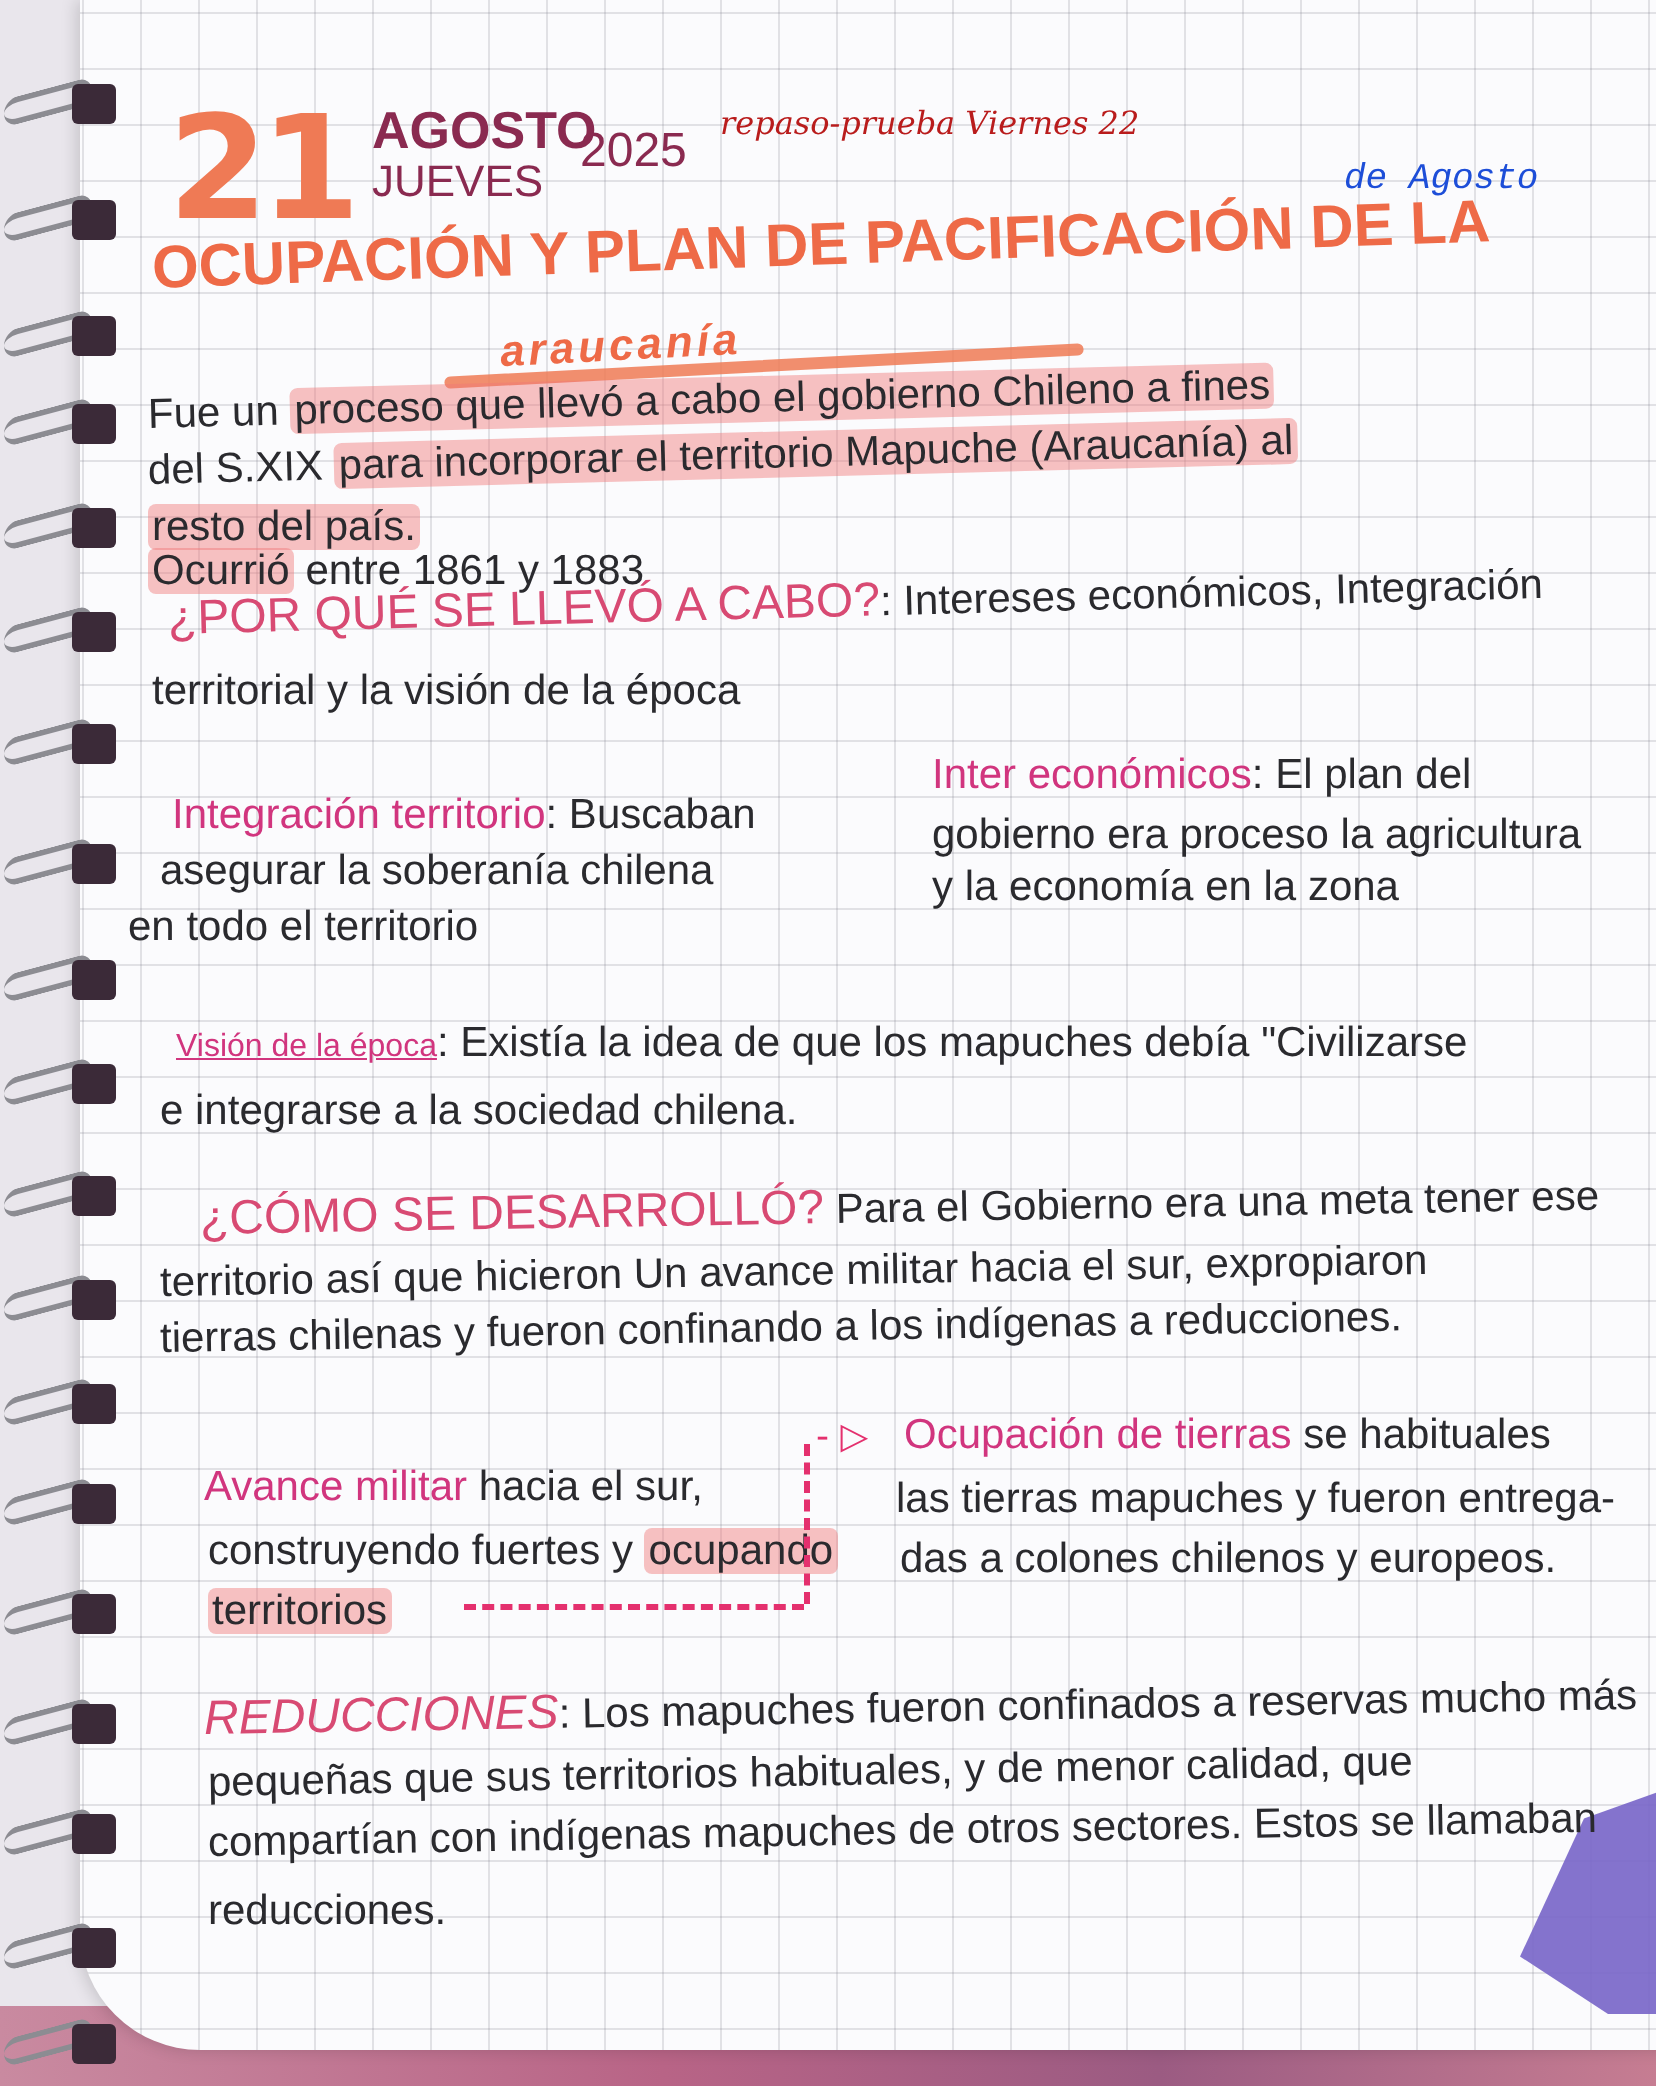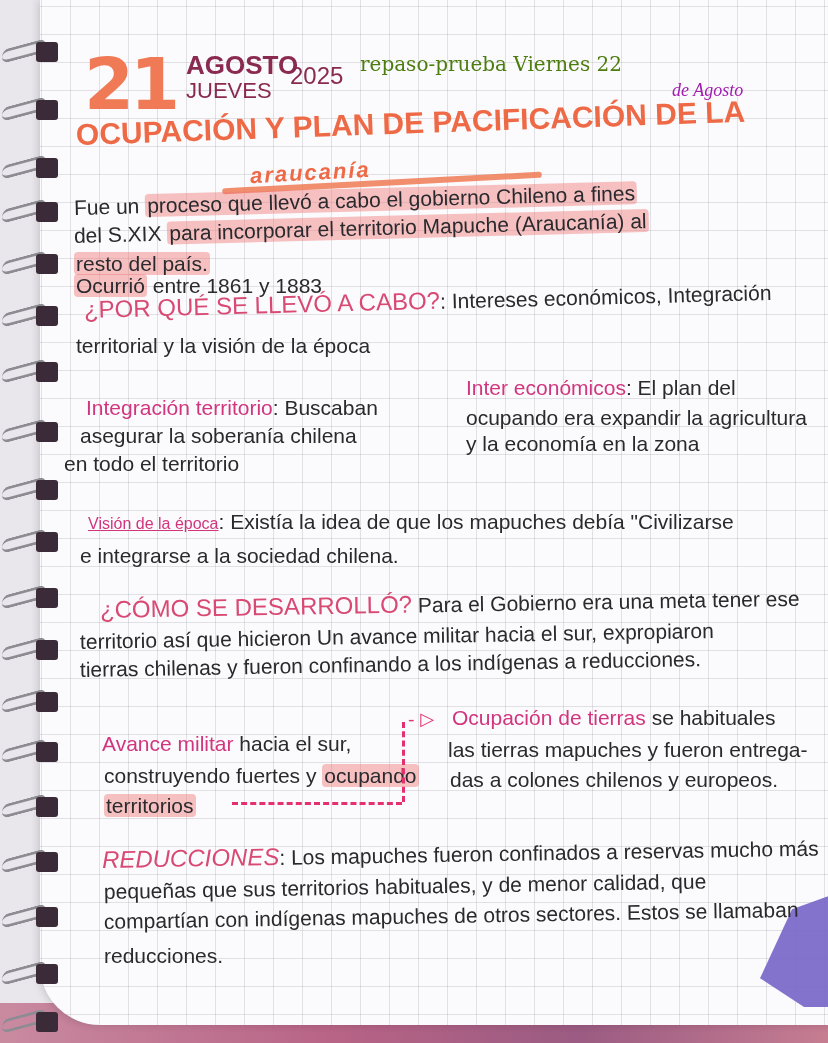--- a/index.html
+++ b/index.html
@@ -29,22 +29,22 @@
     border: 3px solid #8c8c92; border-radius: 8px; border-left: none; transform: skewY(-15deg); }
   .ring .hole { position: absolute; left: 34px; top: 2px; width: 22px; height: 20px; background: #3b2a38; border-radius: 3px; }
 
   .hand { font-family: "Liberation Sans Narrow", "Liberation Sans", sans-serif; color: #2a2a2e; }
 
   .day-num { position: absolute; left: 84px; top: 48px; font-family: "DejaVu Sans", sans-serif; font-weight: bold;
     font-size: 72px; line-height: 72px; color: #ef7a55; letter-spacing: -4px; }
   .month { position: absolute; left: 186px; top: 52px; font-size: 26px; color: #8a2a50; line-height: 26px; font-weight: bold; }
   .weekday { position: absolute; left: 186px; top: 80px; font-size: 22px; color: #8a2a50; line-height: 22px; }
   .year { position: absolute; left: 290px; top: 62px; font-size: 24px; color: #8a2a50; }
-  .reminder { position: absolute; left: 360px; top: 52px; font-size: 20px; color: #4d7c0f; font-family: "DejaVu Serif", serif; }
-  .reminder2 { position: absolute; left: 672px; top: 80px; font-size: 18px; color: #a21caf; font-style: italic; font-family: Liberation Serif, serif; }
+  .reminder { position: absolute; left: 360px; top: 52px; font-size: 16px; color: #b91c1c; font-style: italic; font-family: "DejaVu Serif", serif; }
+  .reminder2 { position: absolute; left: 672px; top: 80px; font-size: 18px; color: #1d4ed8; font-style: italic; font-family: Liberation Mono, monospace; }
 
   .title { position: absolute; left: 76px; top: 118px; font-size: 30px; color: #ee6a47; font-weight: bold;
     transform: rotate(-2deg); transform-origin: left; letter-spacing: 0px; }
   .title-2 { position: absolute; left: 250px; top: 160px; font-size: 22px; color: #ee6a47; font-weight: bold; font-style: italic;
     letter-spacing: 2px; transform: rotate(-3deg); }
   .title-underline { position: absolute; left: 222px; top: 180px; width: 320px; height: 6px; background: #ef7a55; border-radius: 3px; transform: rotate(-3deg); opacity: 0.85; }
 
   .txt { position: absolute; font-size: 21px; line-height: 28px; white-space: nowrap; }
   .hl { background: rgba(240,120,120,0.45); border-radius: 4px; padding: 0 2px; }
   .pink { color: #d1357e; }
@@ -173,21 +173,21 @@
 
 <div class="txt hand" style="left:86px; top:394px;">
   <span class="pink">Integración territorio</span><span>: Buscaban</span>
 </div>
 <div class="txt hand" style="left:80px; top:422px;">asegurar la soberanía chilena</div>
 <div class="txt hand" style="left:64px; top:450px;">en todo el territorio</div>
 
 <div class="txt hand" style="left:466px; top:374px;">
   <span class="pink">Inter económicos</span><span>: El plan del</span>
 </div>
-<div class="txt hand" style="left:466px; top:404px;">ocupando era expandir la agricultura</div>
+<div class="txt hand" style="left:466px; top:404px;">gobierno era proceso la agricultura</div>
 <div class="txt hand" style="left:466px; top:430px;">y la economía en la zona</div>
 
 <div class="txt hand" style="left:88px; top:508px;">
   <span class="pink" style="font-size:16px;text-decoration:underline;">Visión de la época</span><span>: Existía la idea de que los mapuches debía "Civilizarse</span>
 </div>
 <div class="txt hand" style="left:80px; top:542px;">e integrarse a la sociedad chilena.</div>
 
 <div class="txt hand" style="left:100px; top:596px; transform:rotate(-1deg); transform-origin:left;">
   <span class="q">¿CÓMO SE DESARROLLÓ?</span> <span>Para el Gobierno era una meta tener ese</span>
 </div>

